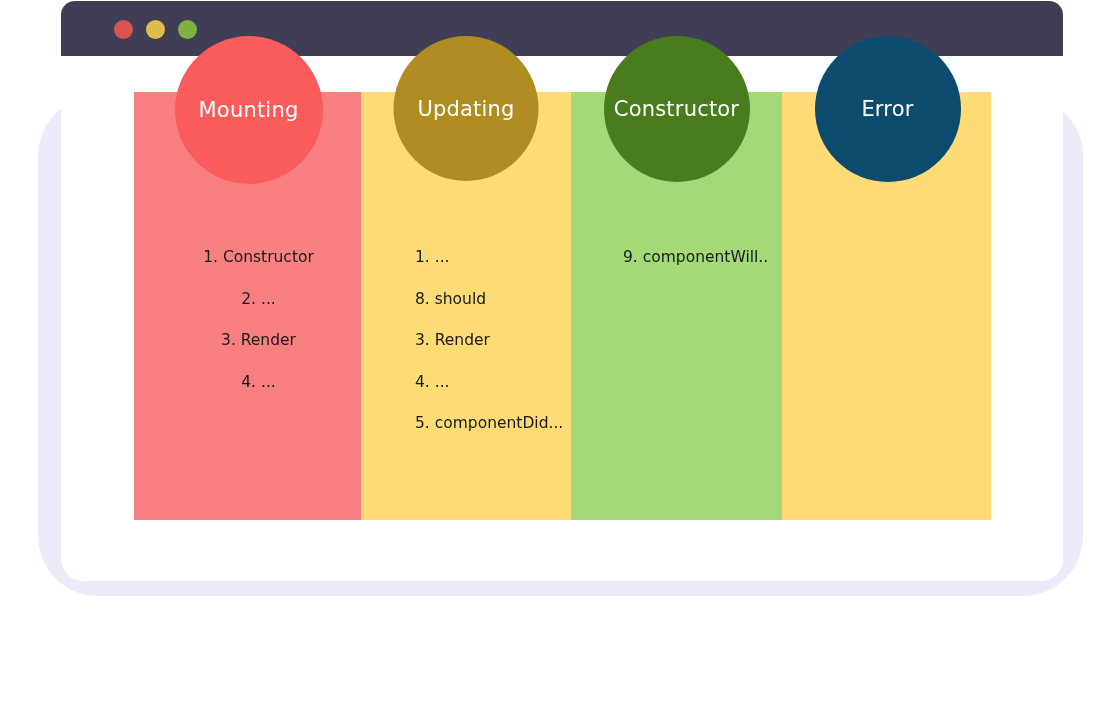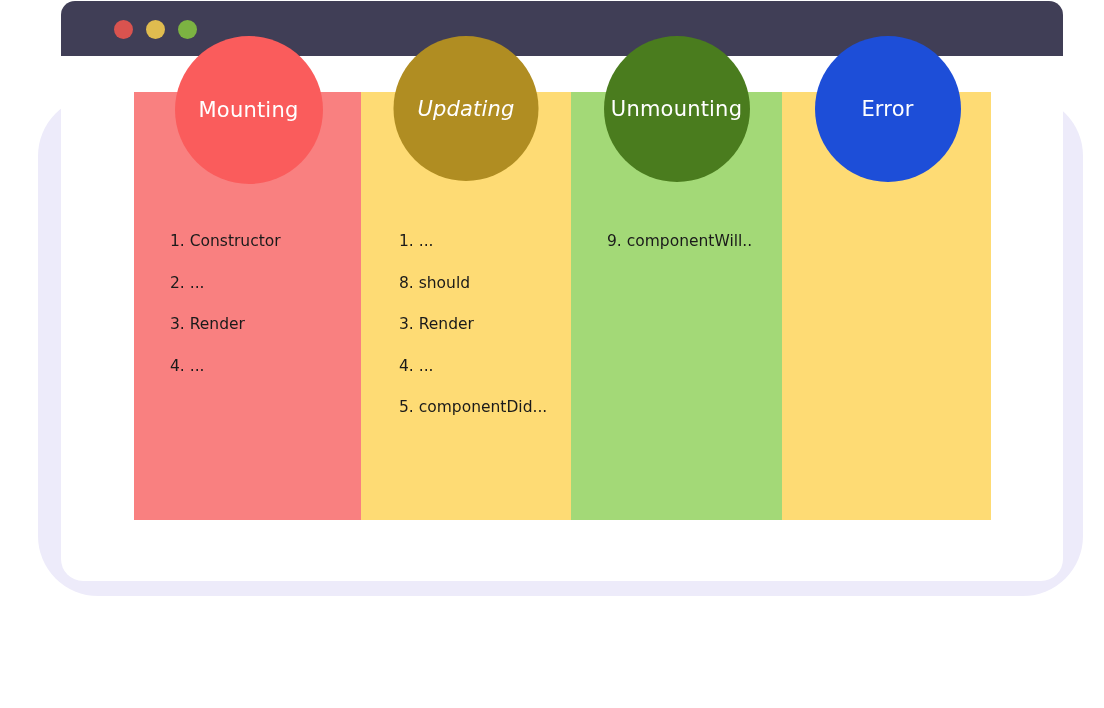--- a/index.html
+++ b/index.html
@@ -73,21 +73,21 @@
     top: 36px;
     width: 857px;
     height: 428px;
     display: flex;
   }
   .phase-column {
     position: relative;
     height: 428px;
     box-sizing: border-box;
   }
-  .col-mounting   { width: 227px; background: #f98080; }
+  .col-mounting   { width: 227px; background: #f98080; text-align: center; }
   .col-updating   { width: 210px; background: #fedb74; }
   .col-unmounting { width: 211px; background: #a3d977; }
   .col-error      { width: 209px; background: #fedb74; }
 
   
   .phase-badge {
     position: absolute;
     top: -56px;
     left: 50%;
     transform: translateX(-50%);
@@ -96,31 +96,31 @@
     align-items: center;
     justify-content: center;
     color: #ffffff;
     font-size: 21px;
     font-weight: 400;
     letter-spacing: 0.2px;
     white-space: nowrap;
     z-index: 3;
   }
   .badge-mounting   { width: 148px; height: 148px; background: #fa5c5c; margin-left: 1px; }
-  .badge-updating   { width: 145px; height: 145px; background: #b08d22; margin-left: 0px; font-style: italic; }
+  .badge-updating   { width: 145px; height: 145px; background: #b08d22; margin-left: 0px; }
   .badge-unmounting { width: 146px; height: 146px; background: #4a7c1e; margin-left: 0px; }
-  .badge-error      { width: 146px; height: 146px; background: #1d4ed8; margin-left: 1px; }
+  .badge-error      { width: 146px; height: 146px; background: #0c4a6e; margin-left: 1px; }
 
   
   .phase-list {
     position: absolute;
     top: 142px;
     left: 0;
     right: 0;
-    margin: 0;
+    margin: 16px;
     padding: 0 14px 0 36px;
     list-style: none;
   }
   .col-updating .phase-list,
   .col-unmounting .phase-list,
   .col-error .phase-list {
     padding-left: 38px;
   }
   .col-unmounting .phase-list { padding-left: 36px; }
   .col-error .phase-list { padding-left: 42px; }
@@ -170,21 +170,21 @@
           <li class="phase-item">1. ...</li>
           <li class="phase-item">8. should</li>
           <li class="phase-item">3. Render</li>
           <li class="phase-item">4. ...</li>
           <li class="phase-item">5. componentDid...</li>
         </ul>
       </div>
 
       <div class="phase-column col-unmounting">
         <div class="phase-badge badge-unmounting">
-          <span>Unmounting</span>
+          <span>Constructor</span>
         </div>
         <ul class="phase-list">
           <li class="phase-item">9. componentWill..</li>
         </ul>
       </div>
 
       <div class="phase-column col-error">
         <div class="phase-badge badge-error">
           <span>Error</span>
         </div>

